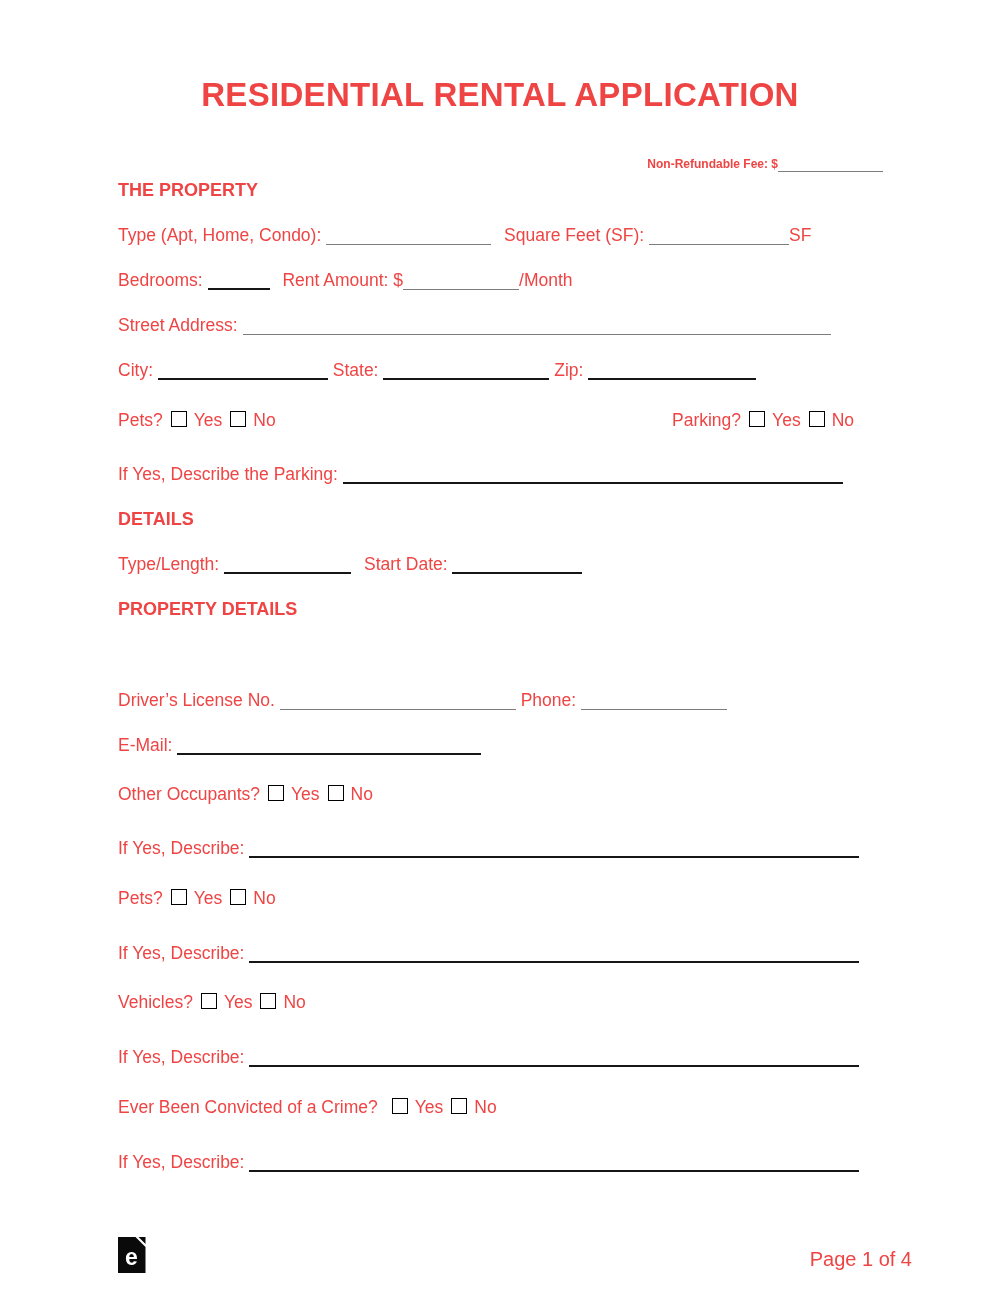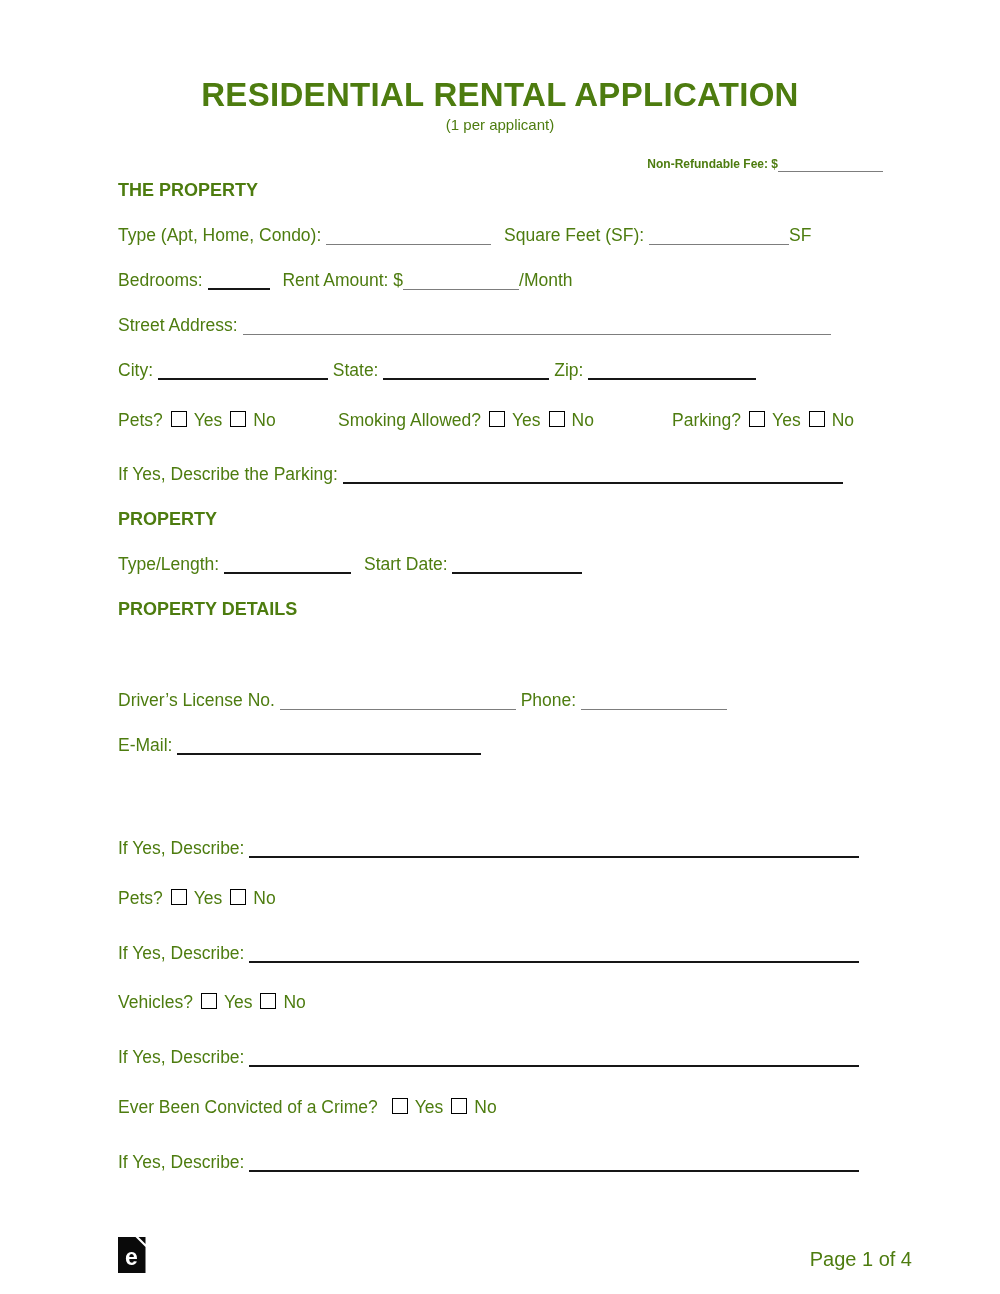--- a/index.html
+++ b/index.html
@@ -1,20 +1,20 @@
 <!DOCTYPE html>
 <html><head>
 <meta charset="utf-8">
 <style>
   html,body{margin:0;padding:0;background:#ffffff;}
   .page{
     position:relative;
     width:1000px;height:1294px;
     background:#ffffff;
-    color:#4d7c0f;
+    color:#ef4444;
     font-family:"Liberation Sans", sans-serif;
     font-size:17.5px;
     overflow:hidden;
   }
   .row{position:absolute;left:118px;white-space:nowrap;}
   .center{left:0;width:1000px;text-align:center;}
   .title{font-size:33px;font-weight:bold;letter-spacing:.3px;}
   .subtitle{font-size:15px;}
   .heading{font-weight:bold;font-size:18px;}
   .fee{left:auto;right:117px;font-size:12px;font-weight:bold;}
@@ -33,21 +33,20 @@
   .gap{margin-left:8px;margin-top:12px;}
   .footer-logo{position:absolute;left:118px;top:1237px;}
   .footer-page{position:absolute;right:88px;top:1248px;font-size:20px;}
 </style>
 </head>
 <body>
 
 <div class="page">
 
   <div class="row center title" style="top:76px">RESIDENTIAL RENTAL APPLICATION</div>
-  <div class="row center subtitle" style="top:116px">(1 per applicant)</div>
 
   <div class="row fee" style="top:155px">
     <span>Non-Refundable Fee: $</span><span class="blank gray" style="width:105px"></span>
   </div>
 
   <div class="row heading" style="top:180px">THE PROPERTY</div>
 
   <div class="row" style="top:225px">
     <span>Type (Apt, Home, Condo):</span>
     <span class="blank gray" style="width:165px"></span>
@@ -72,34 +71,31 @@
     <span>State:</span>
     <span class="blank" style="width:166px"></span>
     <span>Zip:</span>
     <span class="blank" style="width:168px"></span>
   </div>
 
   <div class="row" style="top:410px;width:764px">
     <span>
       <span>Pets?</span><span class="checkbox"></span><span>Yes</span><span class="checkbox"></span><span>No</span>
     </span>
-    <span class="abs" style="left:220px">
-      <span>Smoking Allowed?</span><span class="checkbox"></span><span>Yes</span><span class="checkbox"></span><span>No</span>
-    </span>
     <span class="abs" style="left:554px">
       <span>Parking?</span><span class="checkbox"></span><span>Yes</span><span class="checkbox"></span><span>No</span>
     </span>
   </div>
 
   <div class="row" style="top:464px">
     <span>If Yes, Describe the Parking:</span>
     <span class="blank" style="width:500px"></span>
   </div>
 
-  <div class="row heading" style="top:509px">PROPERTY</div>
+  <div class="row heading" style="top:509px">DETAILS</div>
 
   <div class="row" style="top:554px">
     <span>Type/Length:</span>
     <span class="blank" style="width:127px"></span>
     <span class="gap">Start Date:</span>
     <span class="blank" style="width:130px"></span>
   </div>
 
   <div class="row heading" style="top:599px">PROPERTY DETAILS</div>
 
@@ -109,20 +105,23 @@
     <span class="blank gray" style="width:236px"></span>
     <span>Phone:</span>
     <span class="blank gray" style="width:146px"></span>
   </div>
 
   <div class="row" style="top:735px">
     <span>E-Mail:</span>
     <span class="blank" style="width:304px"></span>
   </div>
 
+  <div class="row" style="top:784px">
+    <span>Other Occupants?</span><span class="checkbox"></span><span>Yes</span><span class="checkbox"></span><span>No</span>
+  </div>
 
   <div class="row" style="top:838px">
     <span>If Yes, Describe:</span>
     <span class="blank" style="width:610px"></span>
   </div>
 
   <div class="row" style="top:888px">
     <span>Pets?</span><span class="checkbox"></span><span>Yes</span><span class="checkbox"></span><span>No</span>
   </div>
 

